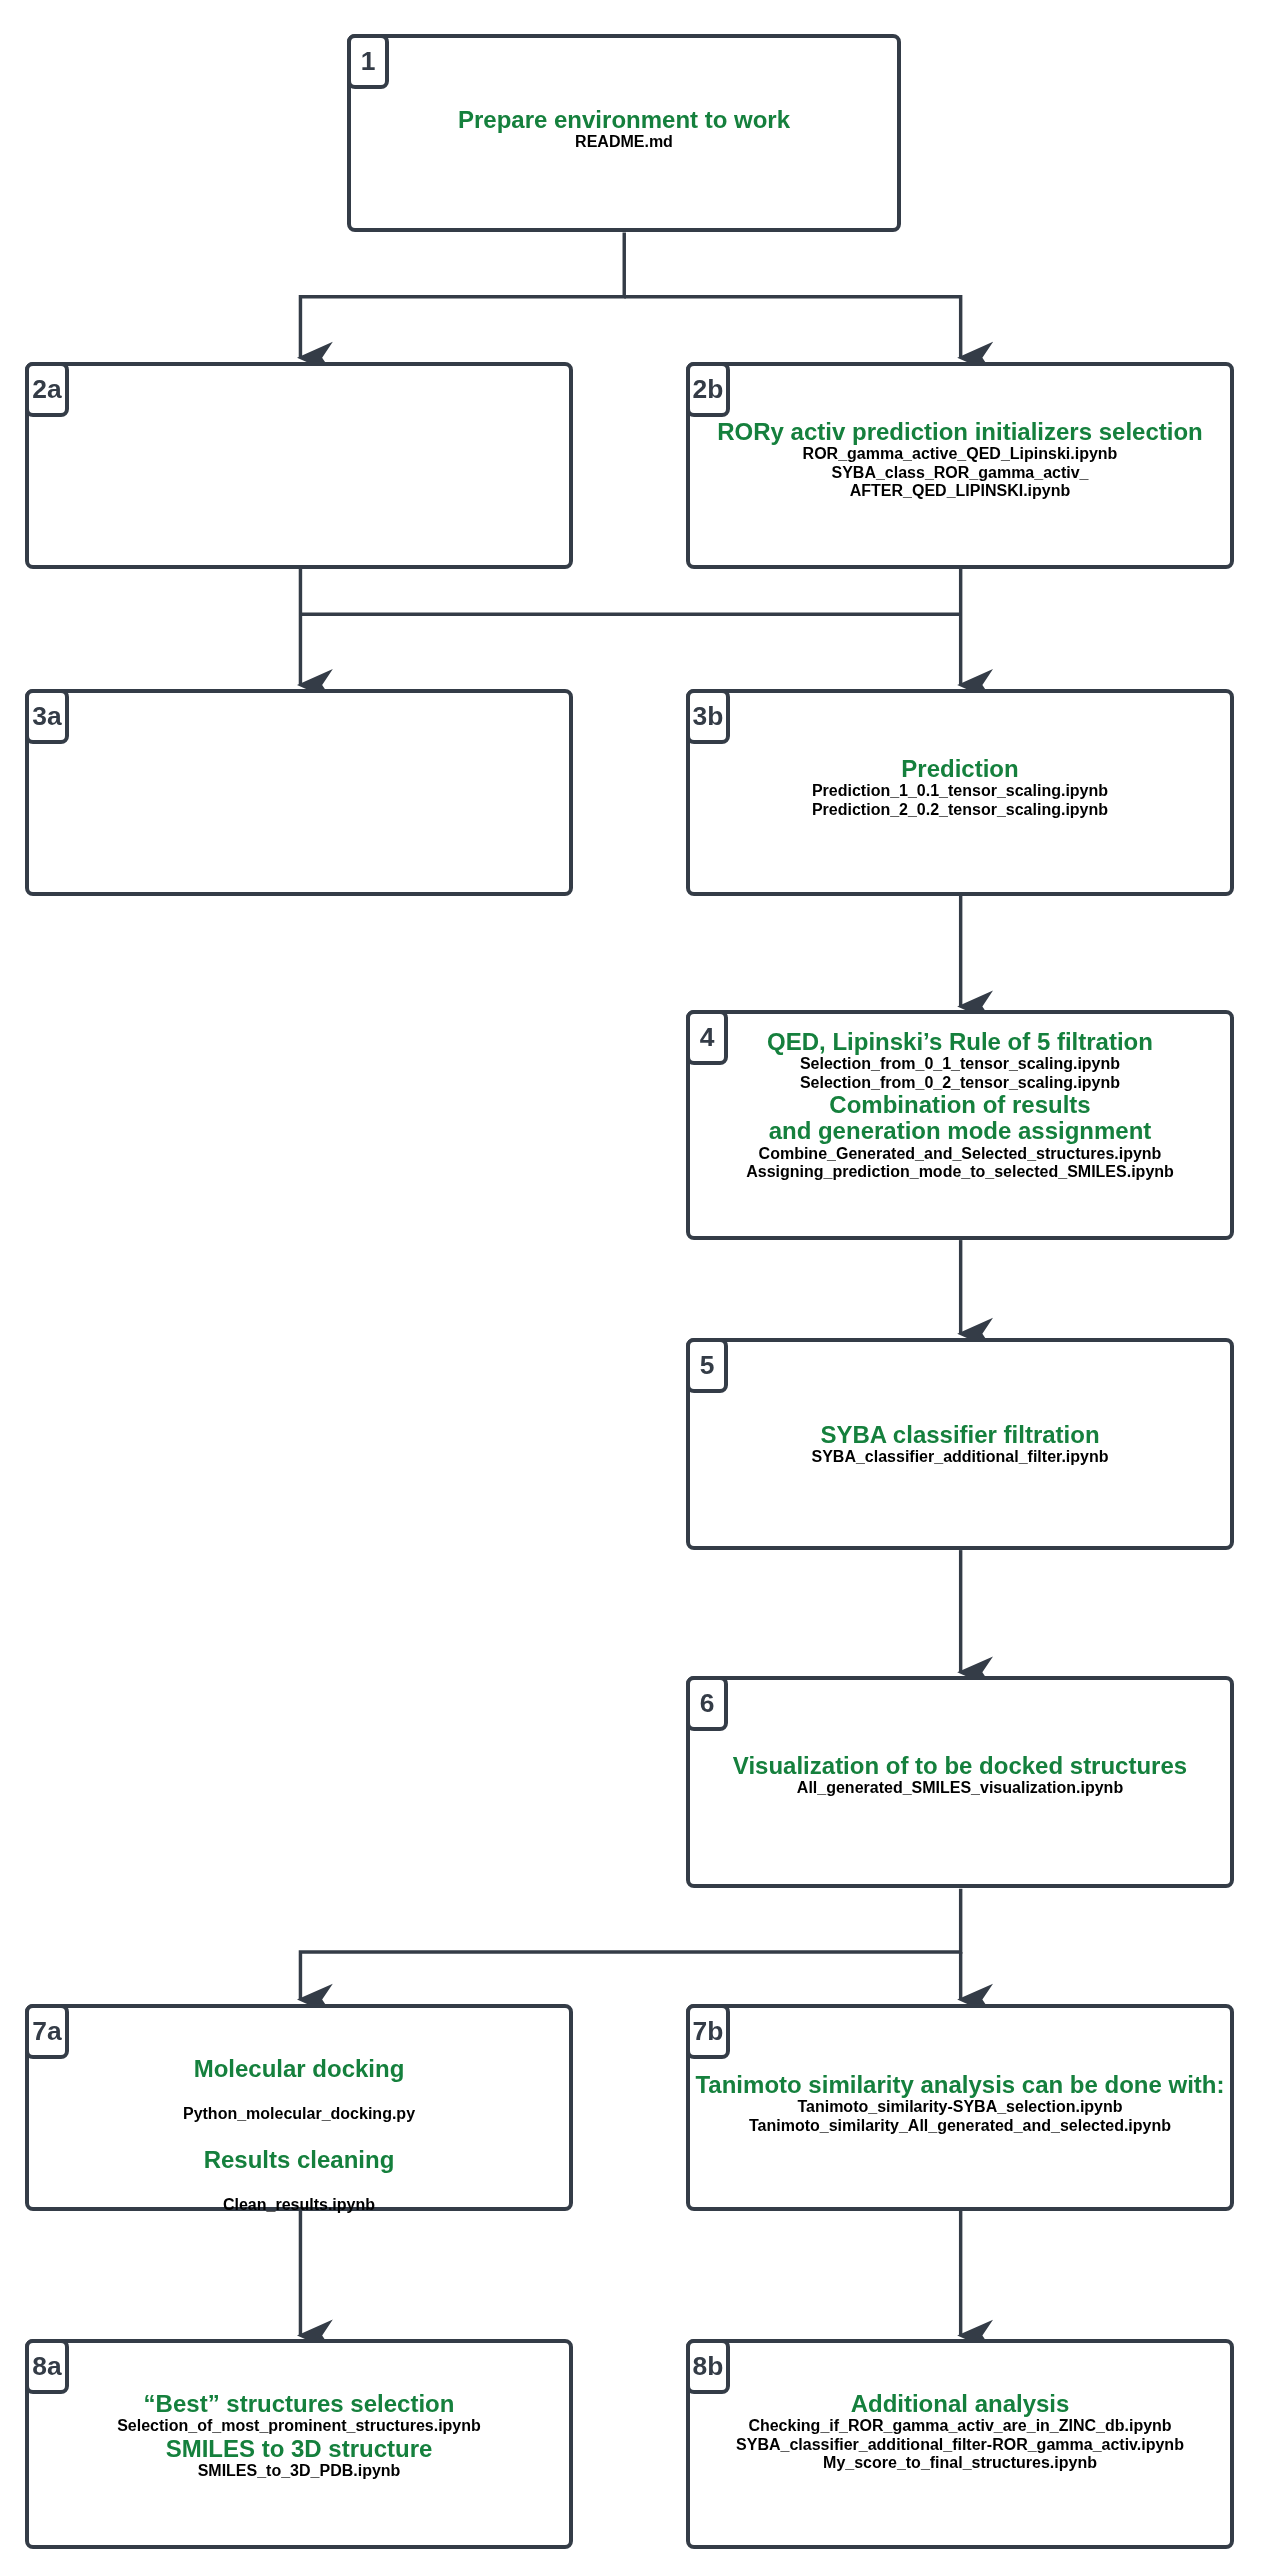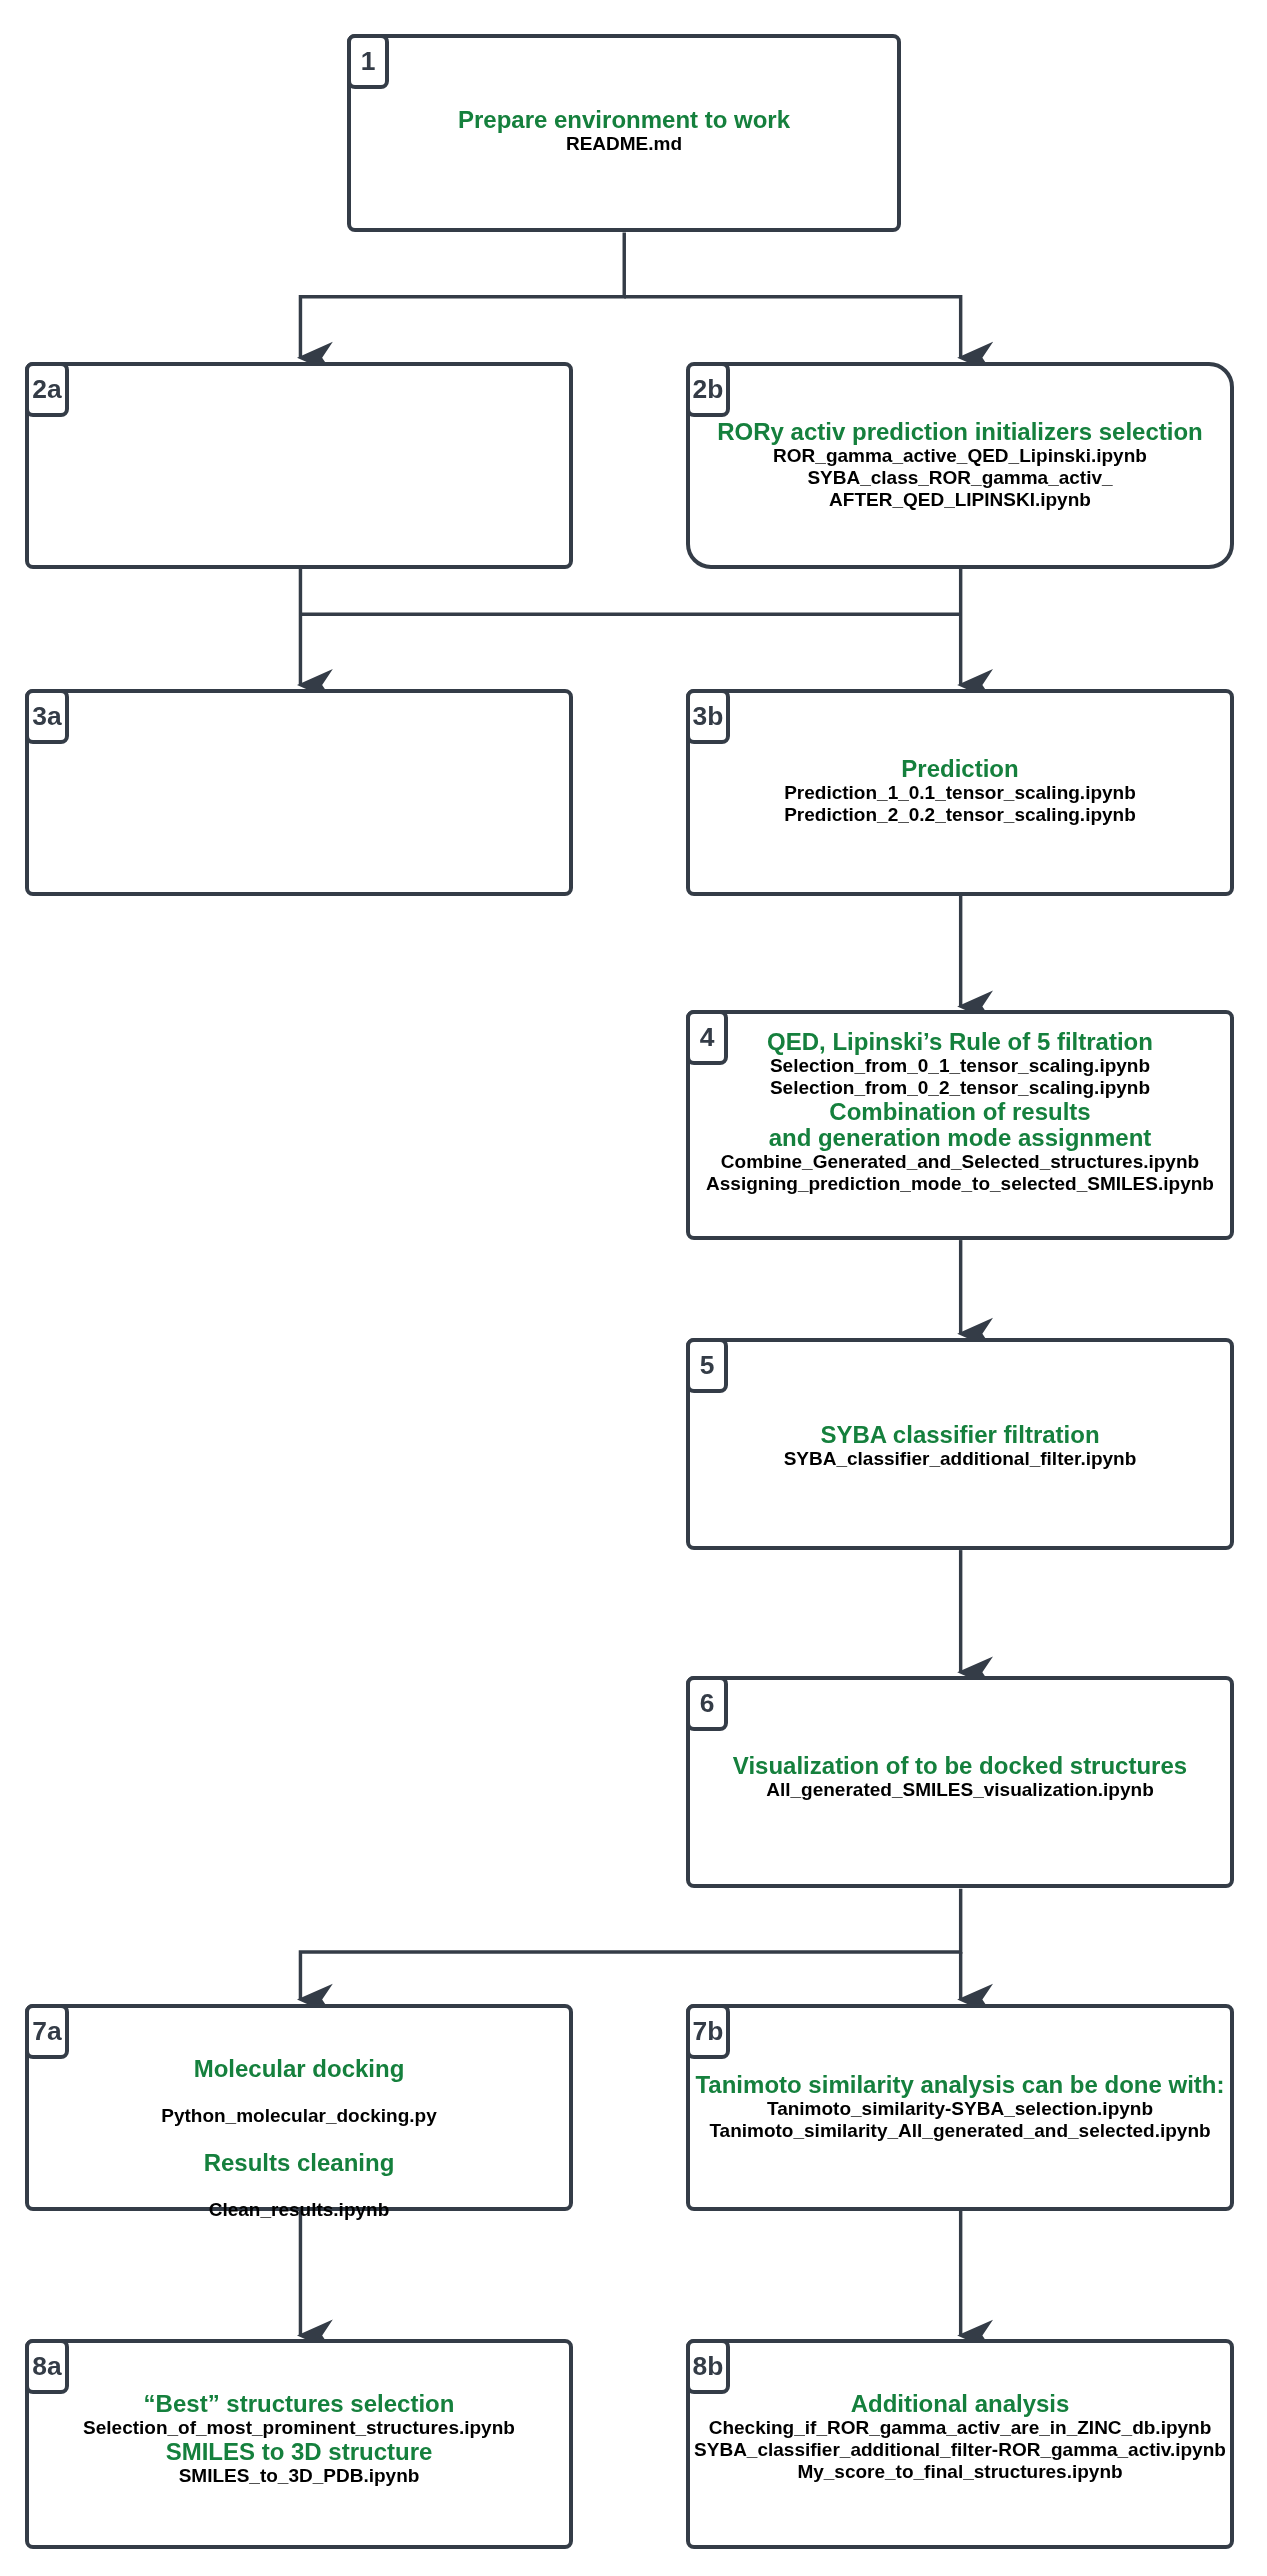--- a/index.html
+++ b/index.html
@@ -15,21 +15,21 @@
   .node-inner{width:100%;display:flex;flex-direction:column;align-items:center;}
   .badge{position:absolute;left:-4px;top:-4px;box-sizing:border-box;
          border:4px solid #343c47;border-radius:8px;background:#ffffff;
          display:flex;align-items:center;justify-content:center;
          font-weight:bold;color:#343c47;z-index:4;}
   .bw-sm{width:42px;height:55px;font-size:26.4px;}
   .bw-lg{width:44px;height:55px;font-size:26.4px;}
 
   .ttl{font-weight:bold;color:#15803d;font-size:24px;line-height:1.10;
        text-align:center;white-space:nowrap;}
-  .sub{font-weight:bold;color:#000000;font-size:19px;line-height:1.14;
+  .sub{font-weight:bold;color:#000000;font-size:16px;line-height:1.14;
        text-align:center;white-space:nowrap;}
   .lines{display:flex;flex-direction:column;align-items:center;}
 </style>
 </head>
 <body>
 
 <div id="canvas">
 
   <svg id="wires" viewBox="0 0 2208 4487" width="1268" height="2576">
     <defs>
@@ -63,21 +63,21 @@
     <div class="node-inner lines" style="margin-top:69px;">
       <div class="ttl">Prepare environment to work</div>
       <div class="sub">README.md</div>
     </div>
   </div>
 
   <div class="node" style="left:25px;top:362px;width:548px;height:207px;">
     <div class="badge bw-lg">2a</div>
   </div>
 
-  <div class="node" style="left:686px;top:362px;width:548px;height:207px;border-radius:25px;">
+  <div class="node" style="left:686px;top:362px;width:548px;height:207px;">
     <div class="badge bw-lg">2b</div>
     <div class="node-inner lines" style="margin-top:53px;">
       <div class="ttl">RORy activ prediction initializers selection</div>
       <div class="sub">ROR_gamma_active_QED_Lipinski.ipynb</div>
       <div class="sub">SYBA_class_ROR_gamma_activ_</div>
       <div class="sub">AFTER_QED_LIPINSKI.ipynb</div>
     </div>
   </div>
 
   <div class="node" style="left:25px;top:689px;width:548px;height:207px;">

